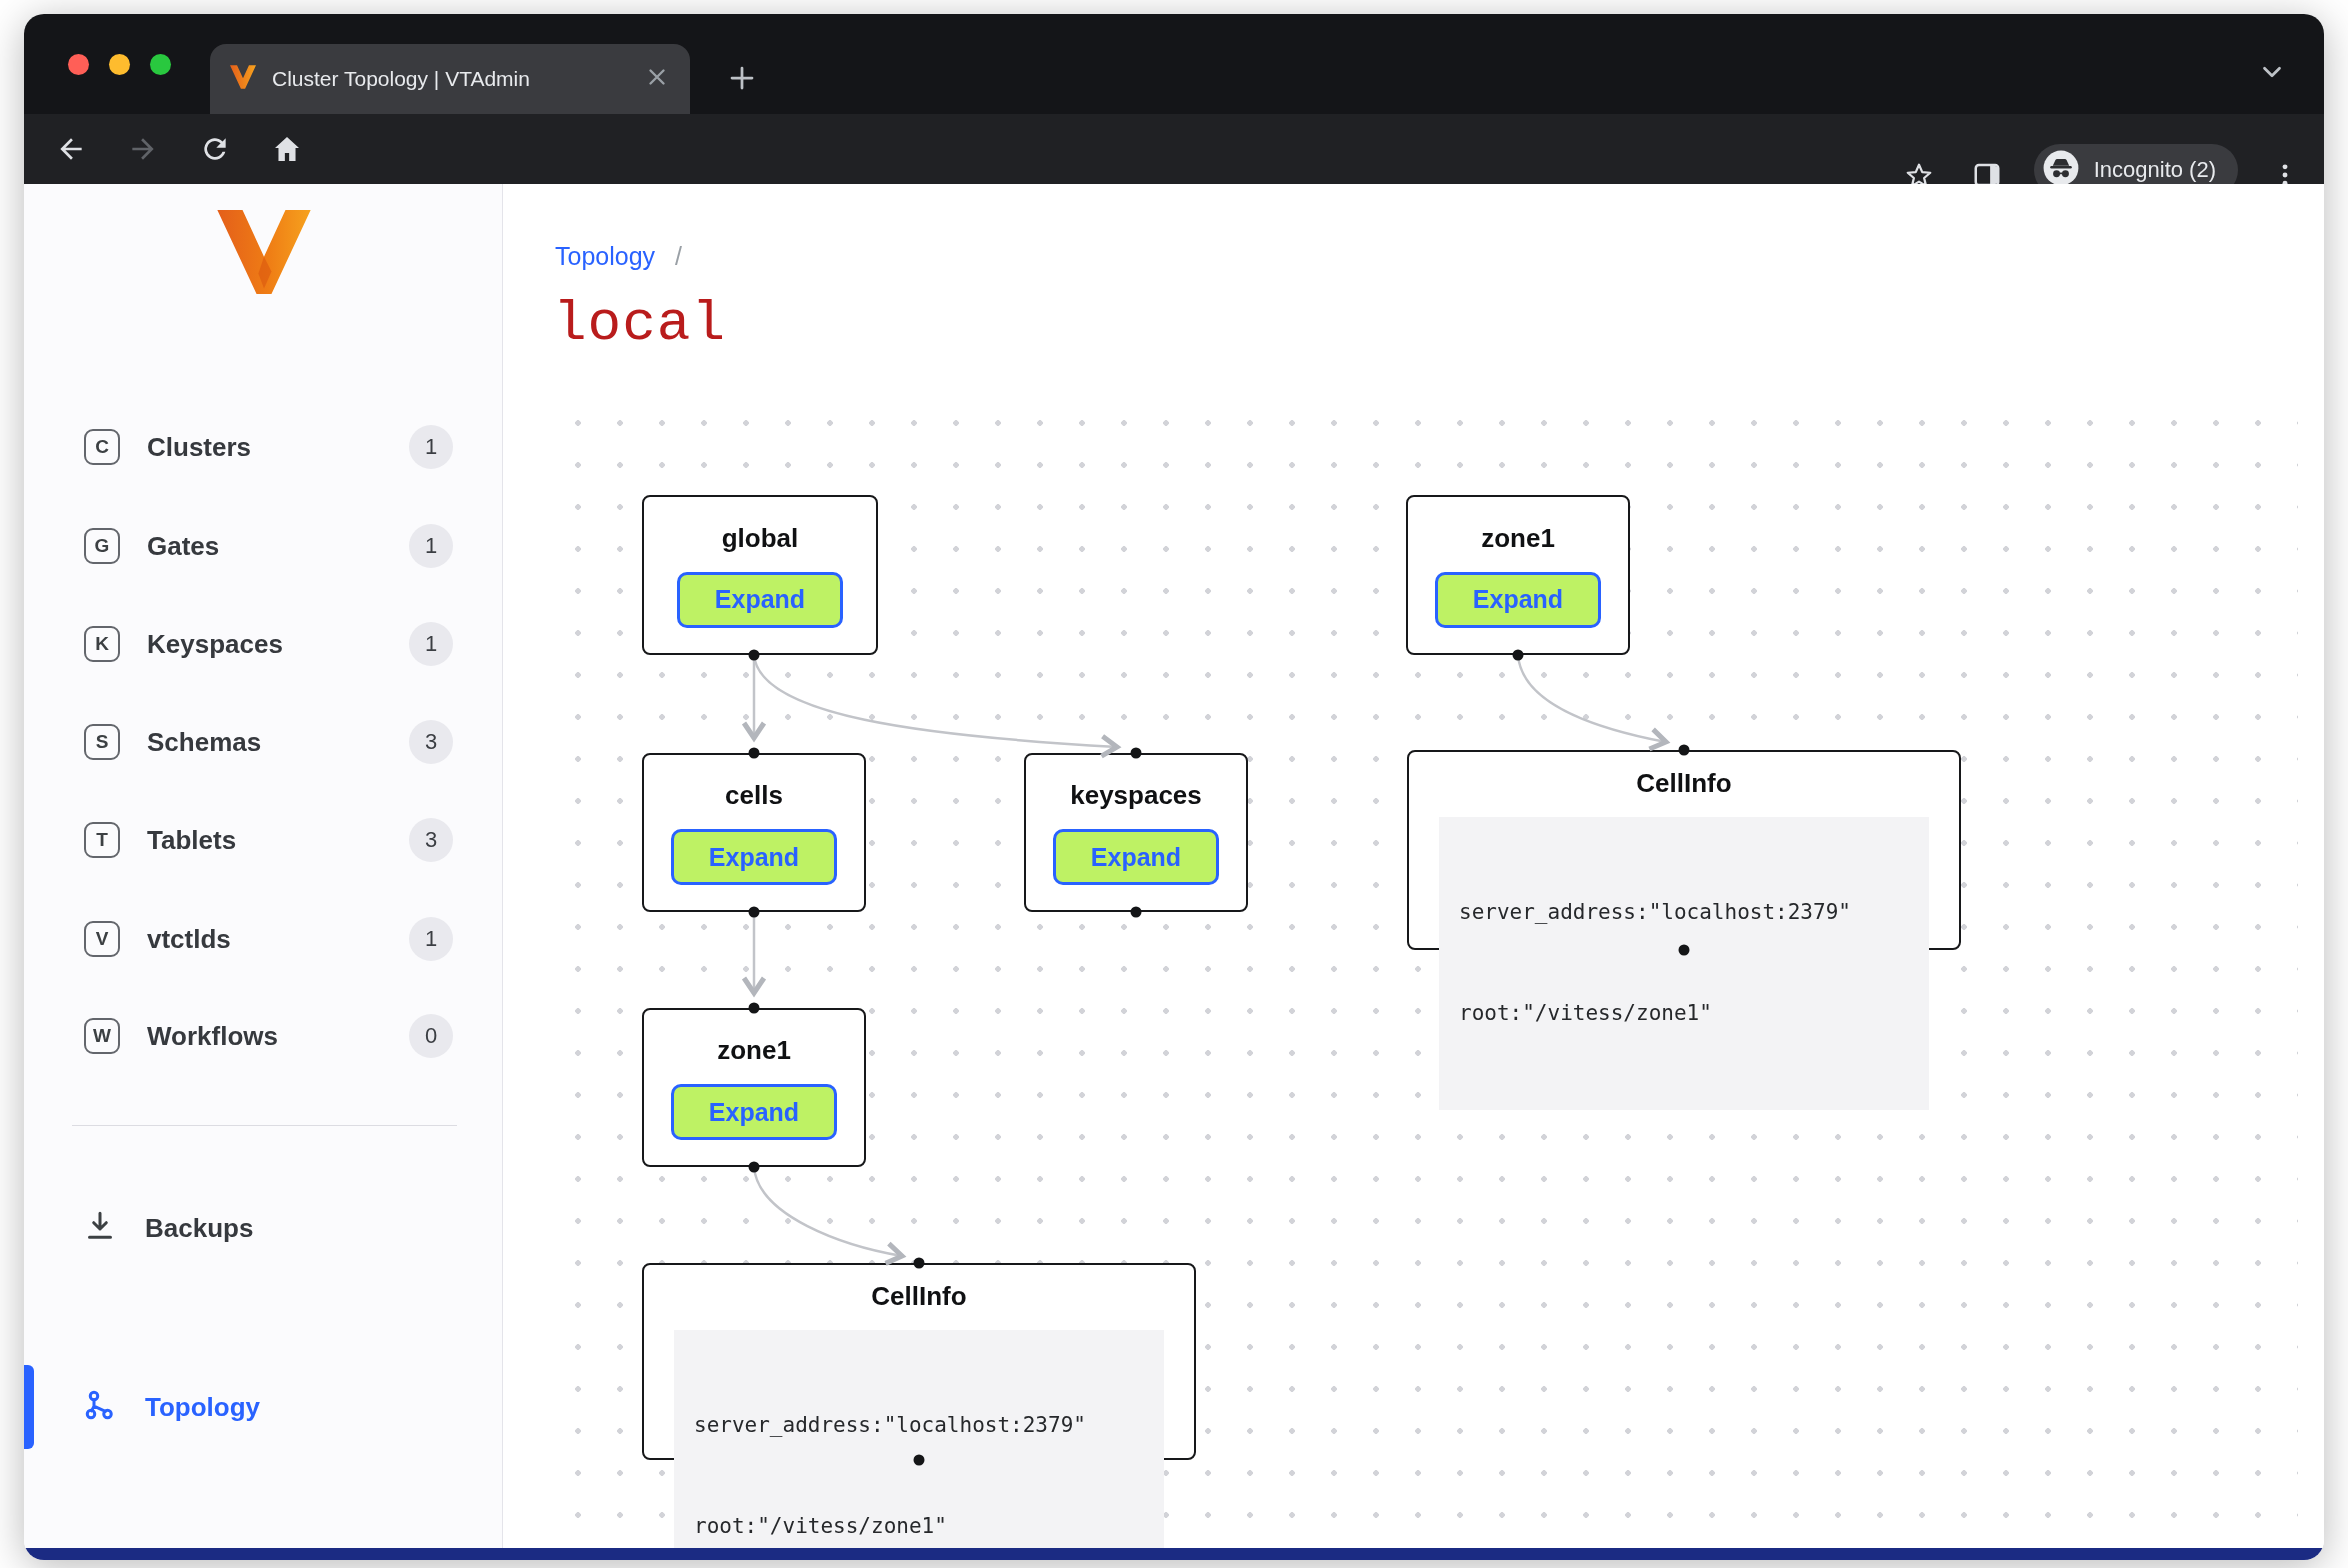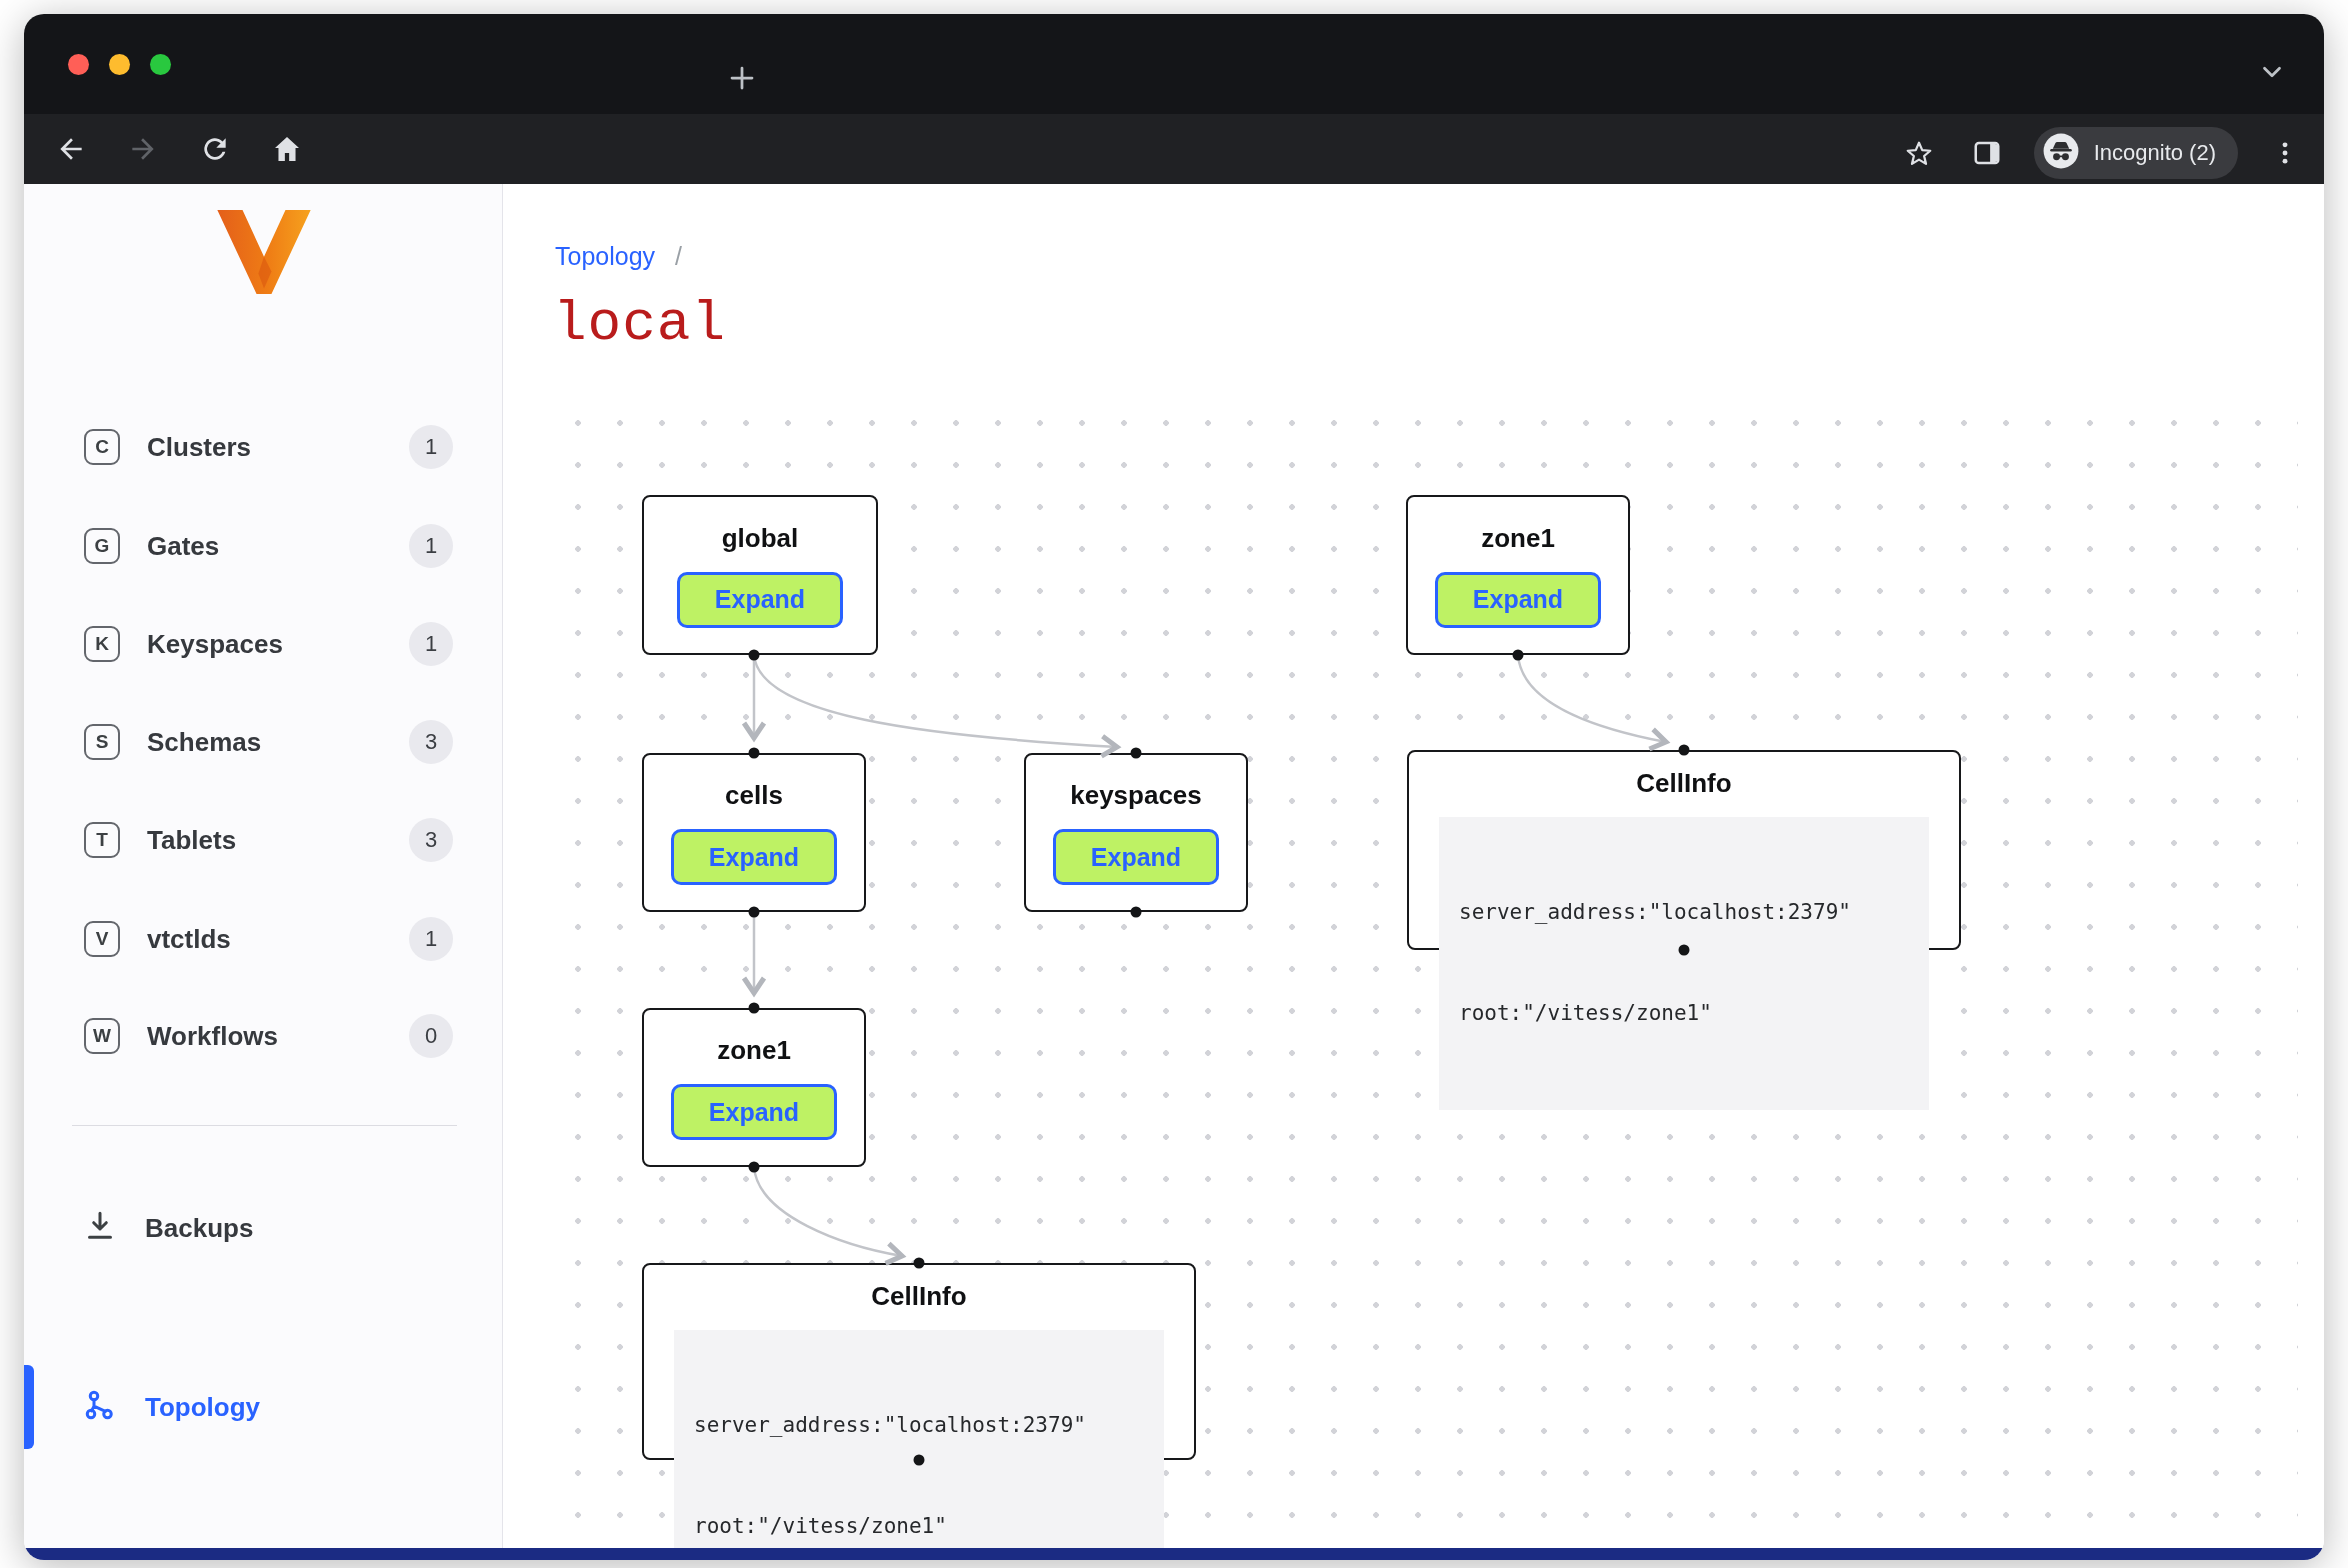--- a/index.html
+++ b/index.html
@@ -29,21 +29,21 @@
   .toolbar{position:absolute;left:0;top:100px;width:100%;height:70px;background:#202124;}
   .toolbar-left{position:absolute;left:26px;top:0;height:70px;display:flex;align-items:center;gap:30px;}
   .tool-btn{width:42px;height:42px;display:flex;align-items:center;justify-content:center;border-radius:50%;}
   .omnibox{
     position:absolute;left:288px;top:9px;width:1548px;height:52px;background:#3a3b3f;
     border-radius:26px;display:flex;align-items:center;padding:0 22px;gap:16px;box-sizing:border-box;
   }
   .url-text{font-size:22px;white-space:nowrap;}
   .url-host{color:#e8eaed;font-weight:700;}
   .url-rest{color:#9aa0a6;}
-  .toolbar-right{position:absolute;right:18px;top:4px;height:70px;display:flex;align-items:center;gap:26px;}
+  .toolbar-right{position:absolute;right:18px;top:12px;height:70px;display:flex;align-items:flex-end;gap:26px;}
   .incog-pill{
     height:52px;border-radius:26px;background:#3a3b3f;display:flex;align-items:center;
     gap:14px;padding:0 22px 0 8px;
   }
   .incog-label{color:#e8eaed;font-size:22px;white-space:nowrap;}
   
   .sidebar{
     position:absolute;left:0;top:170px;width:478px;bottom:12px;background:#fbfbfd;
     border-right:1px solid #e4e4ea;
   }
@@ -100,20 +100,39 @@
 </head>
 <body>
 
 <div class="window">
 
   <div class="tabstrip">
     <div class="traffic">
       <div class="light red"></div>
       <div class="light yellow"></div>
       <div class="light green"></div>
+    </div>
+    <div class="tab">
+      <span>
+        <svg width="26" height="24" viewBox="0 0 100 90">
+          <defs>
+              <linearGradient id="vg1" x1="0" y1="0" x2="1" y2="0">
+            <stop offset="0" stop-color="#e45f1a"></stop>
+                <stop offset="1" stop-color="#f6a21e"></stop>
+          </linearGradient>
+            </defs>
+          <polygon points="0,0 27,0 50,50 73,0 100,0 58,90 42,90" fill="url(#vg1)"></polygon>
+        </svg>
+      </span>
+      <span class="tab-title">Cluster Topology | VTAdmin</span>
+      <span>
+        <svg width="26" height="26" viewBox="0 0 24 24">
+            <path d="M6 6l12 12M18 6L6 18" stroke="#9aa0a6" stroke-width="2.2" stroke-linecap="round"></path>
+          </svg>
+      </span>
     </div>
     <div class="newtab">
       <svg width="30" height="30" viewBox="0 0 24 24">
           <path d="M12 4v16M4 12h16" stroke="#bdc1c6" stroke-width="2.2" stroke-linecap="round"></path>
         </svg>
     </div>
     <div class="strip-chevron">
       <svg width="30" height="30" viewBox="0 0 24 24">
           <path d="M6 9l6 6 6-6" fill="none" stroke="#bdc1c6" stroke-width="2.2" stroke-linecap="round" stroke-linejoin="round"></path>
         </svg>

